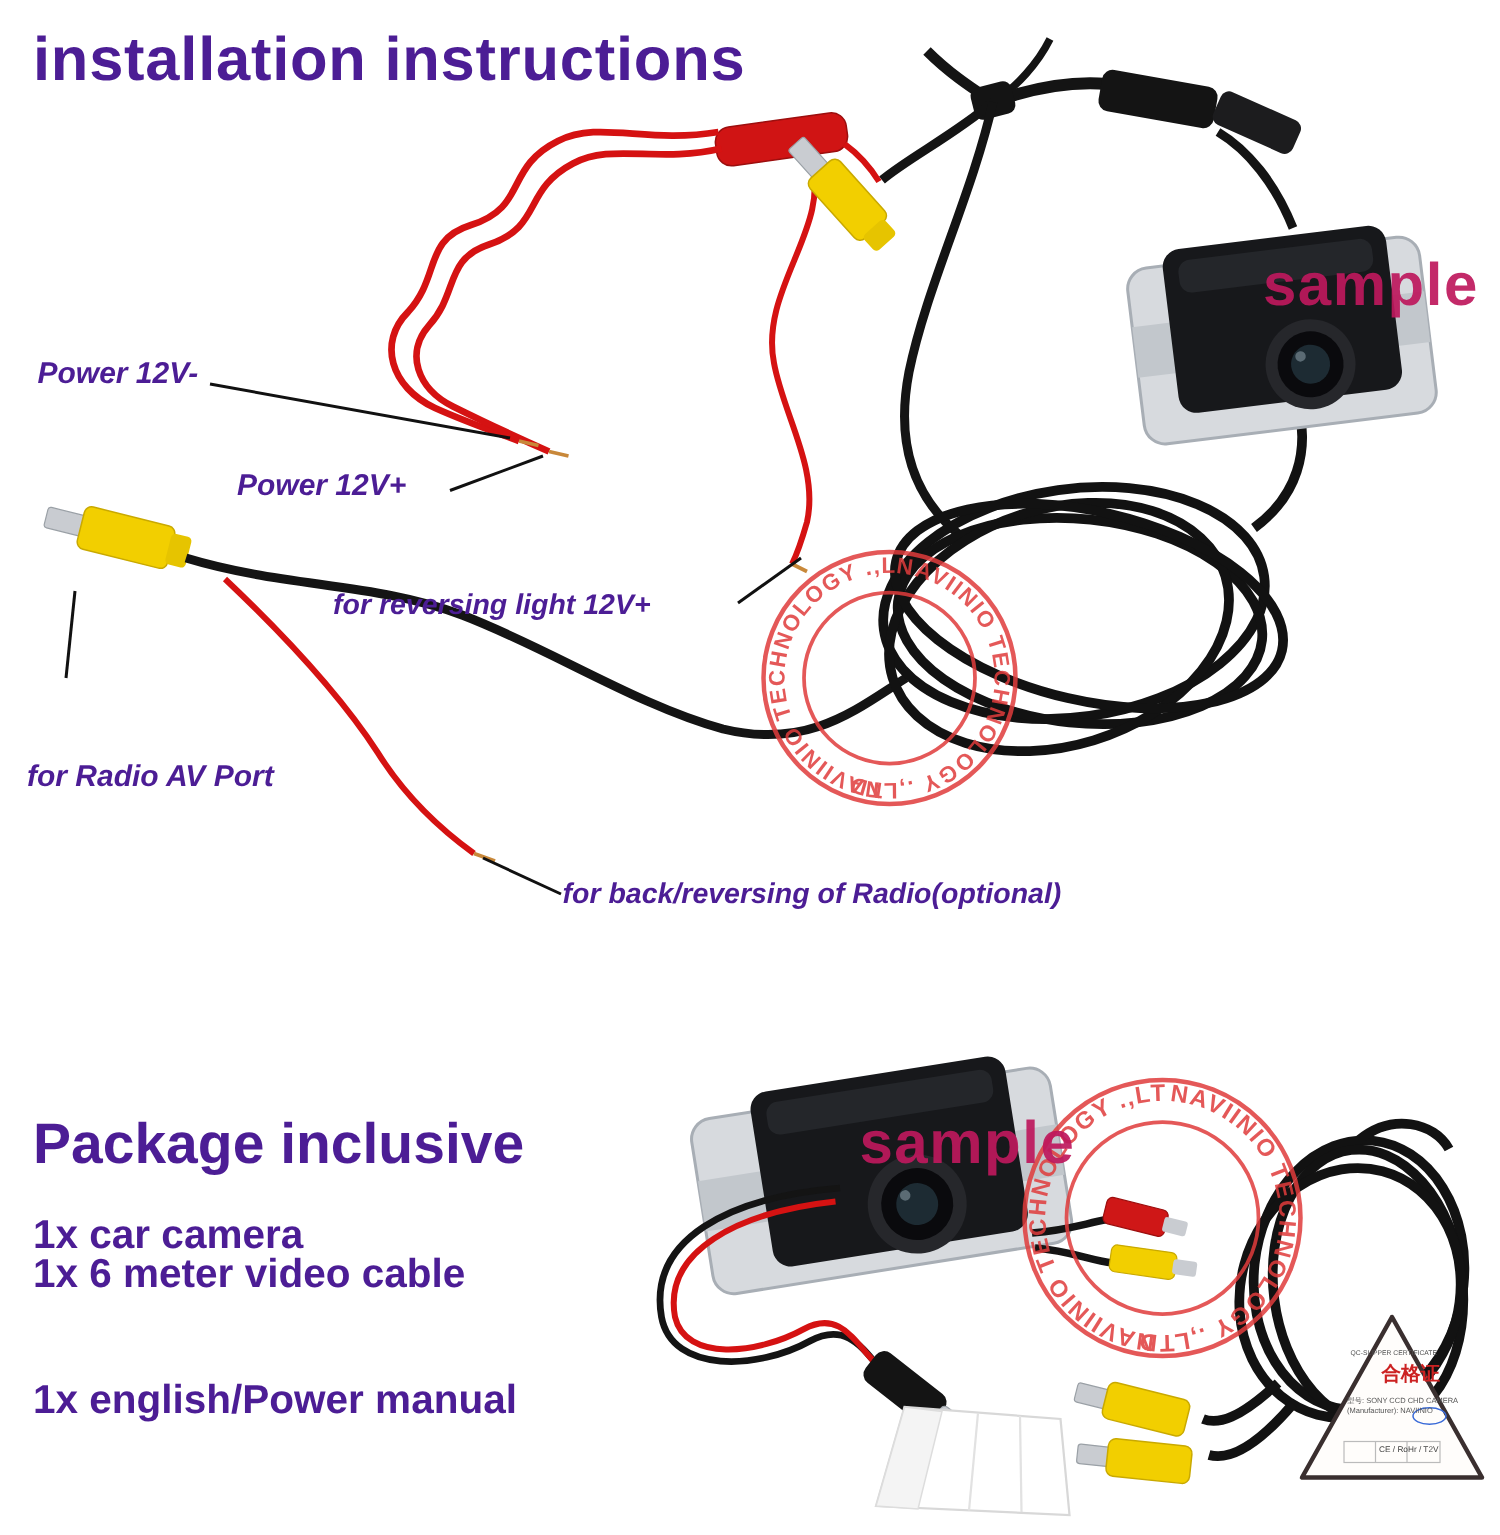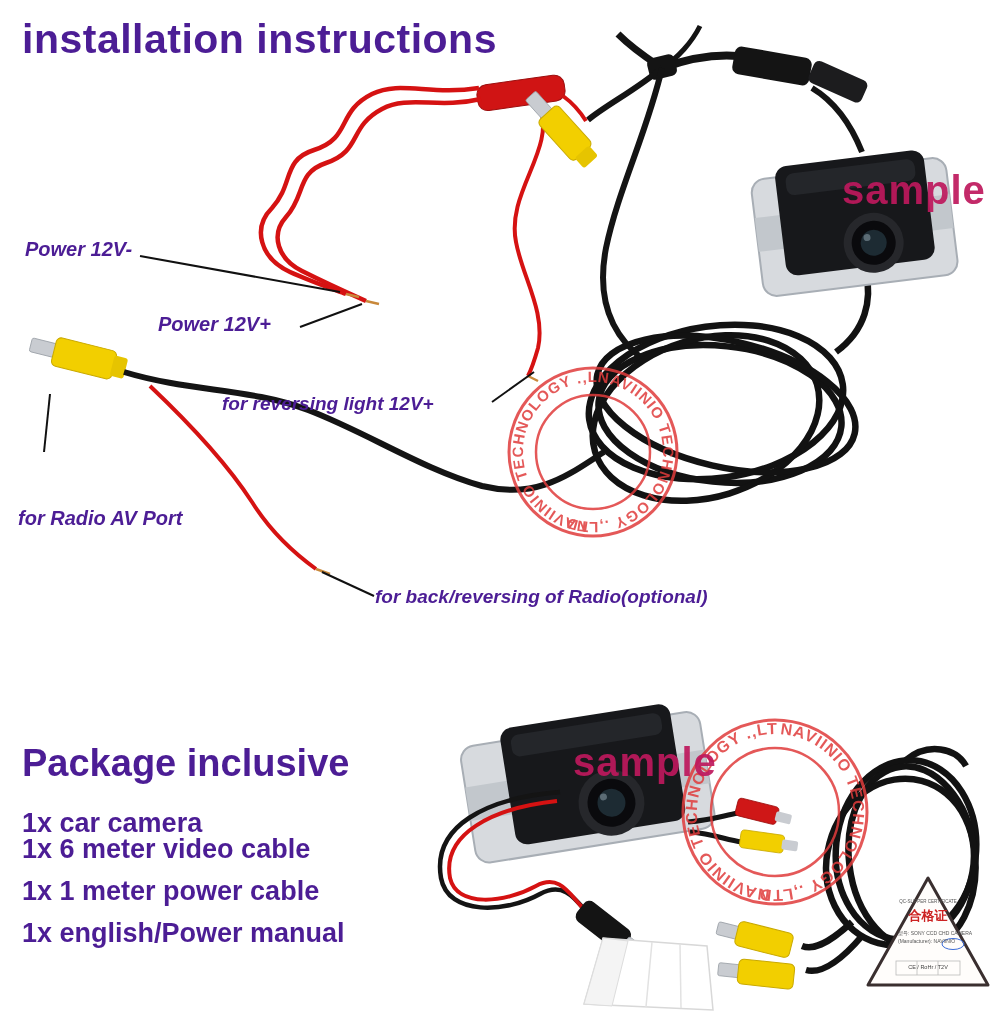--- a/index.html
+++ b/index.html
@@ -22,21 +22,21 @@
   #lbl-power-neg { left:25px; top:238px; }
   #lbl-power-pos { left:158px; top:313px; }
   #lbl-reversing { left:222px; top:393px; font-size:19px; }
   #lbl-radio-av  { left:18px;  top:475px;margin-top:32px; }
   #lbl-back-rev  { left:375px; top:586px; font-size:19px; }
 
   .sample { color:#be185d; font-size:40px; font-weight:bold; opacity:0.92; letter-spacing:1px; }
   #sample-top { left:842px; top:168px; }
   #sample-bottom { left:573px; top:740px; }
 
-  .cert-txt { text-align:center; color:#555; z-index:6; }
+  .cert-txt { text-align:right; color:#555; z-index:6; }
   #cert-header { left:898px; top:899px; width:60px; font-size:4.5px; }
   #cert-title  { left:896px; top:907px; width:64px; font-size:13px; font-weight:bold; color:#cc2222; }
   #cert-model  { left:898px; top:930px; width:60px; font-size:5px; }
   #cert-maker  { left:898px; top:938px; width:56px; font-size:5px; }
   #cert-standards { left:897px; top:964px; width:62px; font-size:5.5px; color:#444; }
 </style>
 </head>
 <body>
 
 <div class="stage">
@@ -205,21 +205,20 @@
   <div class="txt diagram-label" id="lbl-reversing">for reversing light 12V+</div>
   <div class="txt diagram-label" id="lbl-radio-av">for Radio AV Port</div>
   <div class="txt diagram-label" id="lbl-back-rev">for back/reversing of Radio(optional)</div>
 
   <div class="txt sample" id="sample-top">sample</div>
   <div class="txt sample" id="sample-bottom">sample</div>
 
   <h2 class="txt" id="title-package">Package inclusive</h2>
   <div class="txt pkg-item" id="pkg-item-0">1x car camera</div>
   <div class="txt pkg-item" id="pkg-item-1">1x 6 meter video cable</div>
-  <div class="txt pkg-item" id="pkg-item-2">1x 1 meter power cable</div>
   <div class="txt pkg-item" id="pkg-item-3">1x english/Power manual</div>
 
   <div class="txt cert-txt" id="cert-header">QC-SLIPPER CERTIFICATE</div>
   <div class="txt cert-txt" id="cert-title">合格证</div>
   <div class="txt cert-txt" id="cert-model">型号: SONY CCD CHD CAMERA</div>
   <div class="txt cert-txt" id="cert-maker">(Manufacturer): NAVIINIO</div>
   <div class="txt cert-txt" id="cert-standards">CE / RoHr / T2V</div>
 </div>
 
 </body></html>

